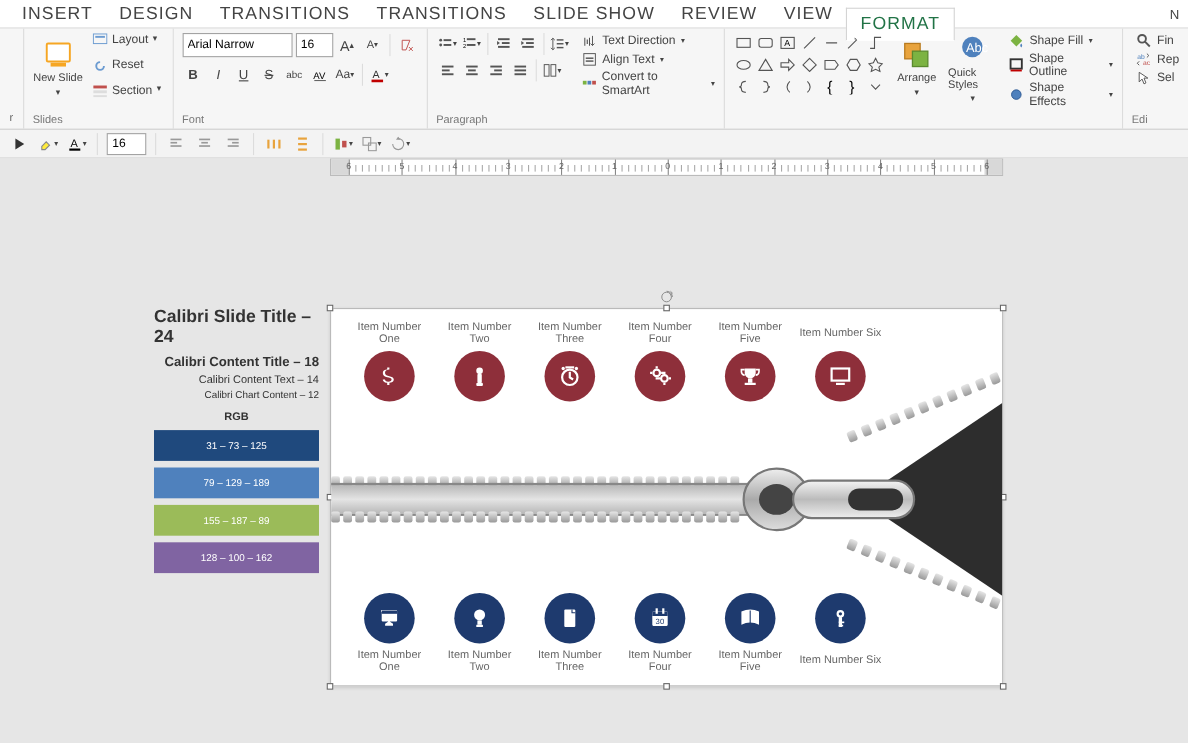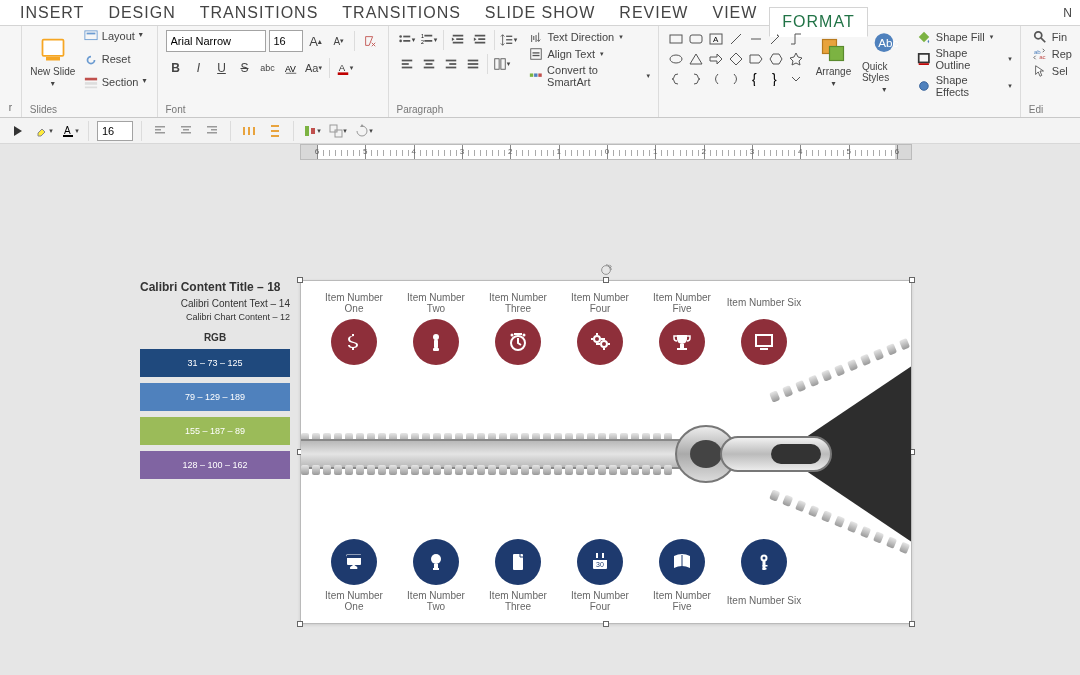--- a/index.html
+++ b/index.html
@@ -704,21 +704,22 @@
       <div class="tick minor" style="left: 583.917px;"></div>
       <div class="tick minor" style="left: 589.958px;"></div>
       <div class="tick major" style="left: 596px;"></div>
       <div class="num" style="left: 596px;">6</div>
     </div>
 </div>
 
 <div class="work">
 
   <div class="left-notes">
-    <div class="note-sub" style="">Calibri Content Title – 18</div>
+    <div class="note-title">Calibri  Slide Title – 24</div>
+    <div class="note-sub" style="text-align:right">Calibri Content Title – 18</div>
     <div class="note-text">Calibri  Content  Text – 14</div>
     <div class="note-chart">Calibri Chart  Content – 12</div>
     <div class="rgb-label">RGB</div>
     <div id="swatches">
         <div class="swatch" style="background: rgb(31, 73, 125);">31 – 73 – 125</div>
         <div class="swatch" style="background: rgb(79, 129, 189);">79 – 129 – 189</div>
         <div class="swatch" style="background: rgb(155, 187, 89);">155 – 187 – 89</div>
         <div class="swatch" style="background: rgb(128, 100, 162);">128 – 100 – 162</div>
       </div>
   </div>

